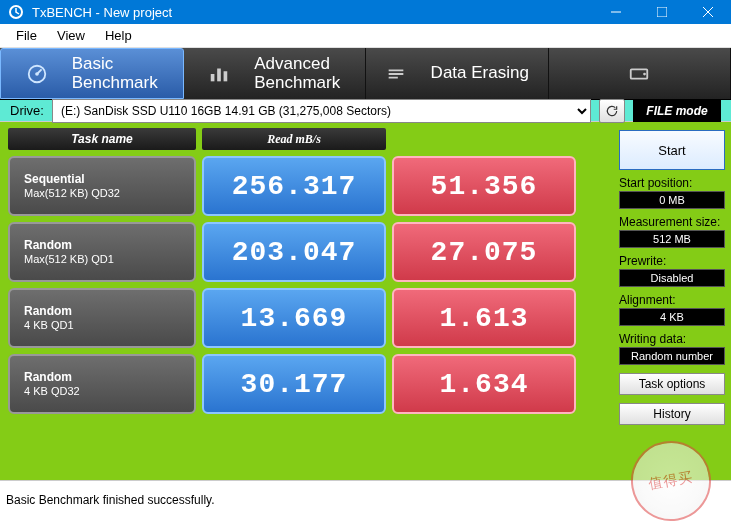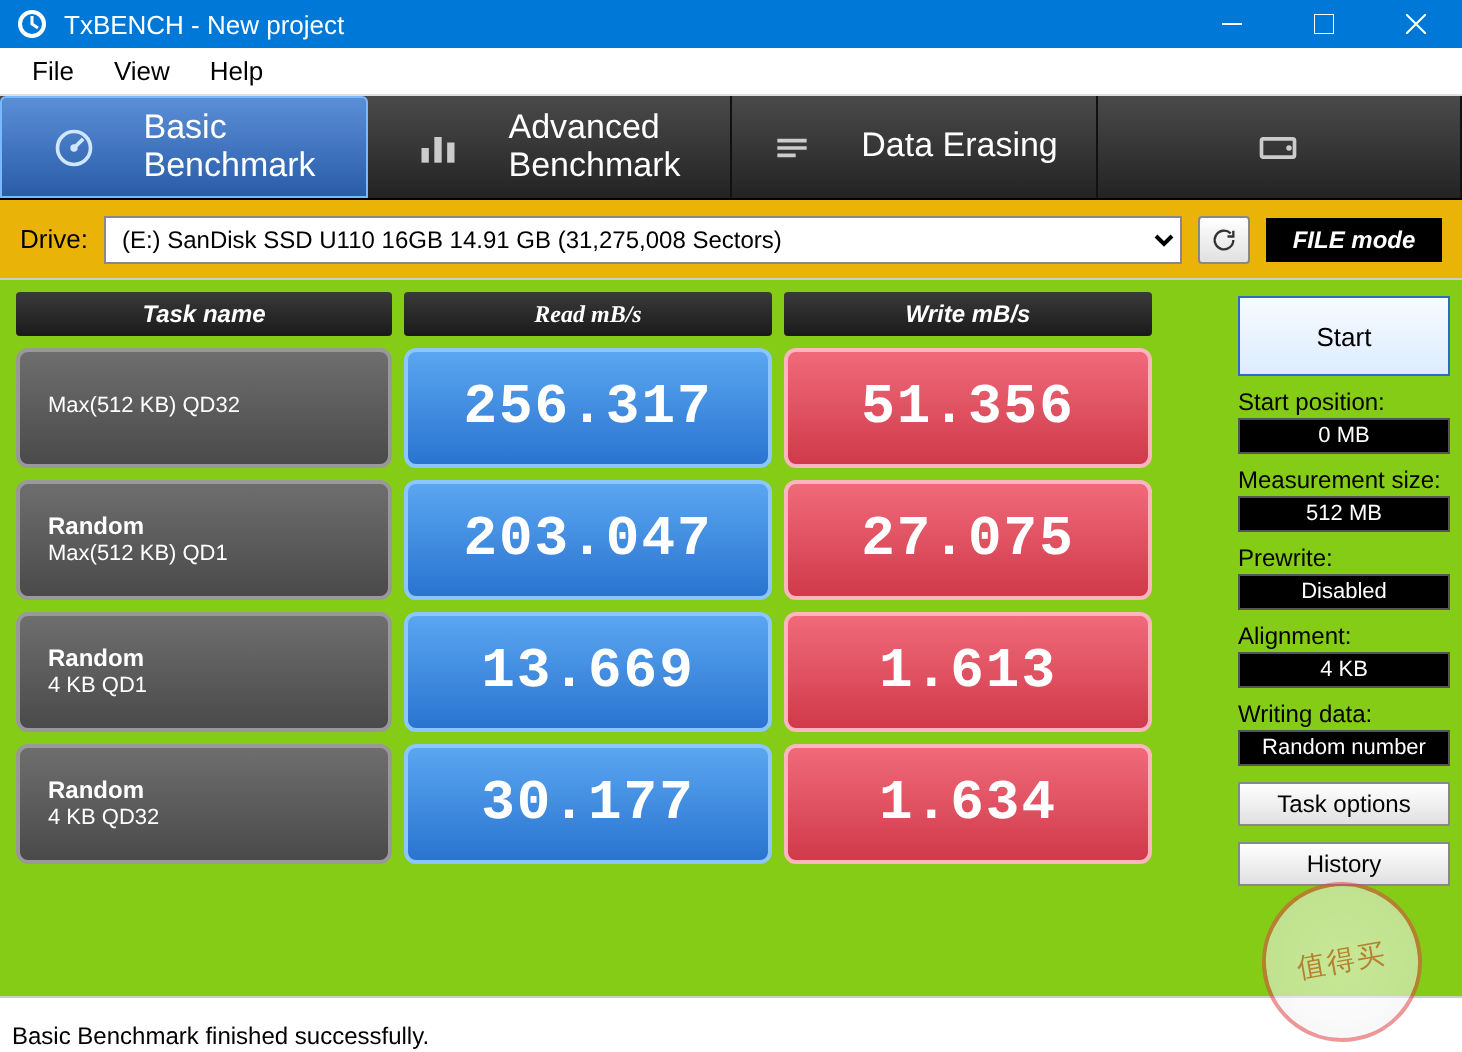--- a/index.html
+++ b/index.html
@@ -14,21 +14,21 @@
 
 .menubar { height: 24px; display: flex; align-items: center; padding: 0 6px; border-bottom: 1px solid #e0e0e0; font-size: 13px; }
 .menubar span { padding: 2px 10px; cursor: default; }
 
 .tabnav { height: 52px; background: linear-gradient(#4a4a4a, #232323); display: flex; border-bottom: 1px solid #000; }
 .tabnav .tab { flex: 1; display: flex; align-items: center; justify-content: center; gap: 24px; color: #fff; font-size: 17px; border-right: 1px solid #111; position: relative; cursor: pointer; }
 .tabnav .tab .label { display: flex; flex-direction: column; line-height: 1.1; }
 .tabnav .tab.active { background: linear-gradient(#5a8fd6, #2a5ca8); border: 1px solid #7ab8ff; border-radius: 3px 3px 0 0; }
 .tab .ticon { display: flex; }
 
-.toolbar { height: 40px; display: flex; align-items: center; gap: 8px; padding: 0 10px; background: #eab308; border-bottom: 1px solid #ccc; }
+.toolbar { height: 22px; display: flex; align-items: center; gap: 8px; padding: 0 10px; background: #5eead4; border-bottom: 1px solid #ccc; }
 .toolbar .lbl { font-size: 13px; }
 .toolbar select { flex: 1; height: 24px; font-size: 12px; border: 1px solid #888; background: #fff; padding: 0 4px; }
 .toolbar .reload { width: 26px; height: 24px; border: 1px solid #888; background: linear-gradient(#fff,#e0e0e0); display: flex; align-items: center; justify-content: center; border-radius: 2px; }
 .toolbar .filemode { width: 88px; height: 22px; background: #000; color: #fff; font-size: 12px; display: flex; align-items: center; justify-content: center; font-style: italic; font-weight: bold; }
 
 .mainrow { display: flex; height: 358px; background: #84cc16; }
 .results { flex: 1; padding: 6px 8px; display: flex; flex-direction: column; gap: 6px; }
 
 .headerrow { display: flex; gap: 6px; }
 .headerrow .hcell { height: 22px; background: linear-gradient(#3a3a3a,#1a1a1a); color: #fff; font-size: 12px; font-weight: bold; font-style: italic; display: flex; align-items: center; justify-content: center; border-radius: 2px; }
@@ -146,25 +146,25 @@
       </svg>
   </span>
   <span class="filemode">FILE mode</span>
 </div>
 
 <div class="mainrow">
   <div class="results">
     <div class="headerrow">
       <div class="hcell task">Task name</div>
       <div class="hcell read">Read mB/s</div>
-      <div class="hcell write">Write mB/s</div>
-    </div>
-
-    <div class="datarow">
-      <div class="taskcell">
+    </div>
+
+    <div class="datarow">
+      <div class="taskcell">
+        <span>Sequential</span>
         <span class="sub">Max(512 KB) QD32</span>
       </div>
       <div class="valcell read">256.317</div>
       <div class="valcell write">51.356</div>
     </div>
 
     <div class="datarow">
       <div class="taskcell">
         <span>Random</span>
         <span class="sub">Max(512 KB) QD1</span>

